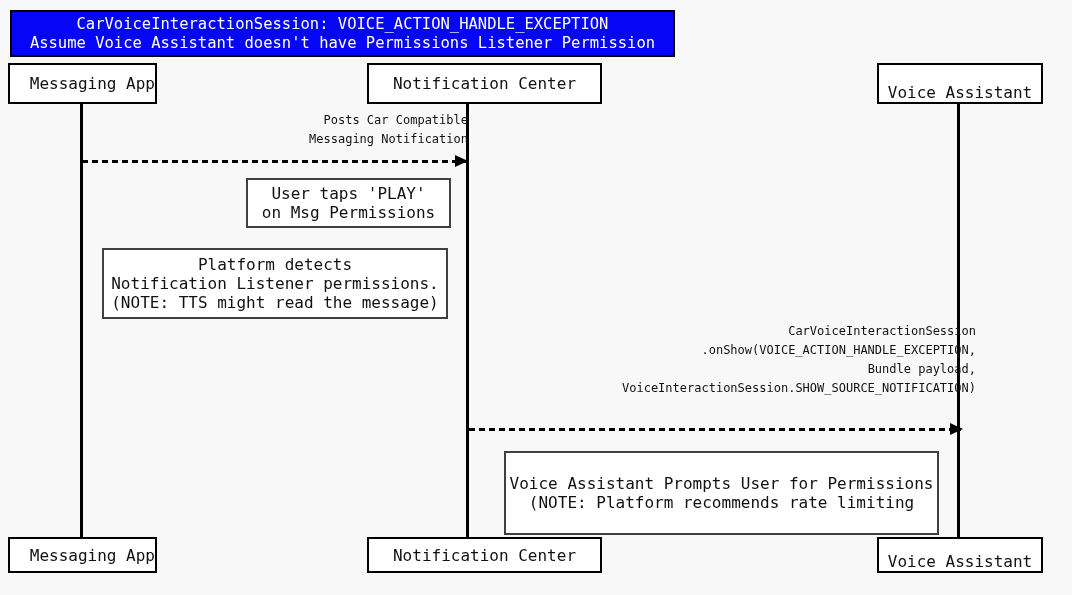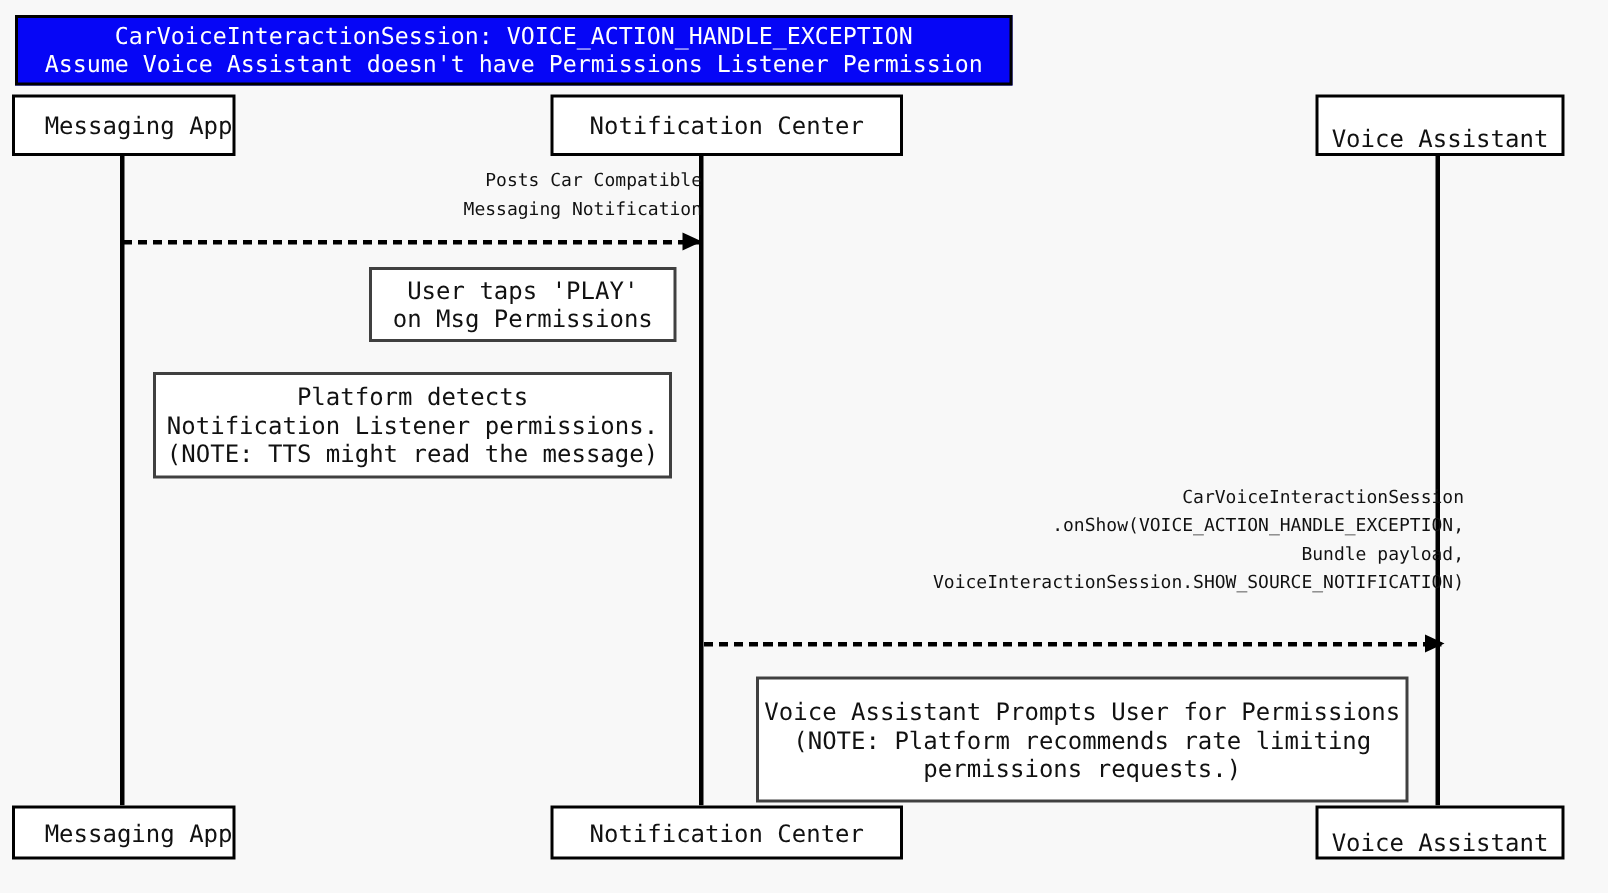--- a/index.html
+++ b/index.html
@@ -106,21 +106,20 @@
   <div class="line">Bundle payload,</div>
   <div class="line">VoiceInteractionSession.SHOW_SOURCE_NOTIFICATION)</div>
 </div>
 <div class="abs arrow arrow2">
   <span class="head"></span>
 </div>
 
 <div class="abs note note3">
   <div class="line">Voice Assistant Prompts User for Permissions</div>
   <div class="line">(NOTE: Platform recommends rate limiting</div>
-  <div class="line">permissions requests.)</div>
 </div>
 
 <div class="abs pbox p-ma prow-bottom">
   <span>Messaging App</span>
 </div>
 <div class="abs pbox p-nc prow-bottom">
   <span>Notification Center</span>
 </div>
 <div class="abs pbox p-va prow-bottom">
   <span>Voice Assistant</span>

